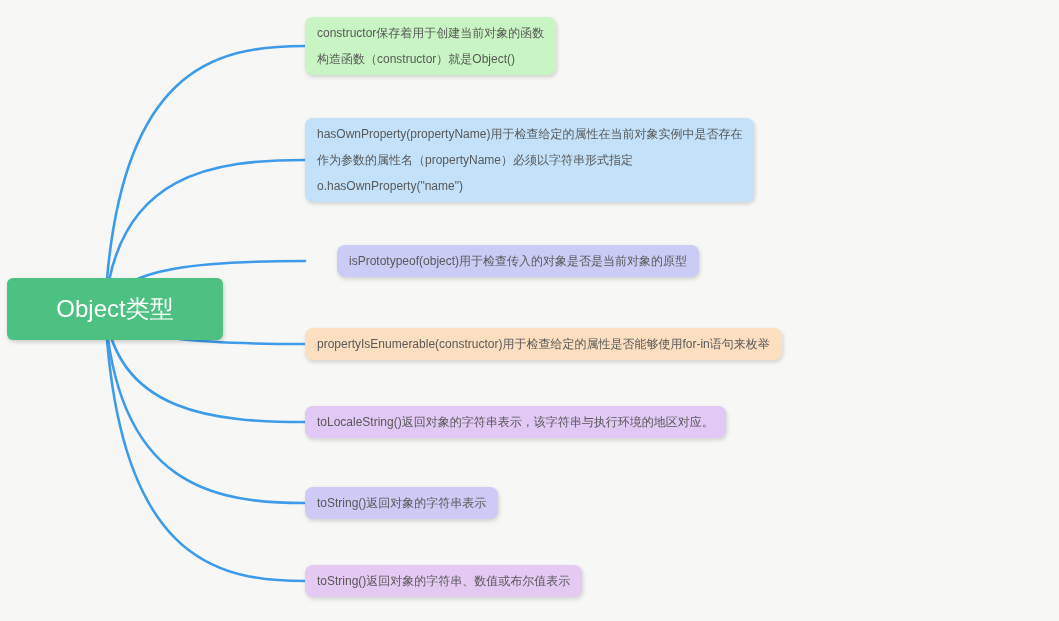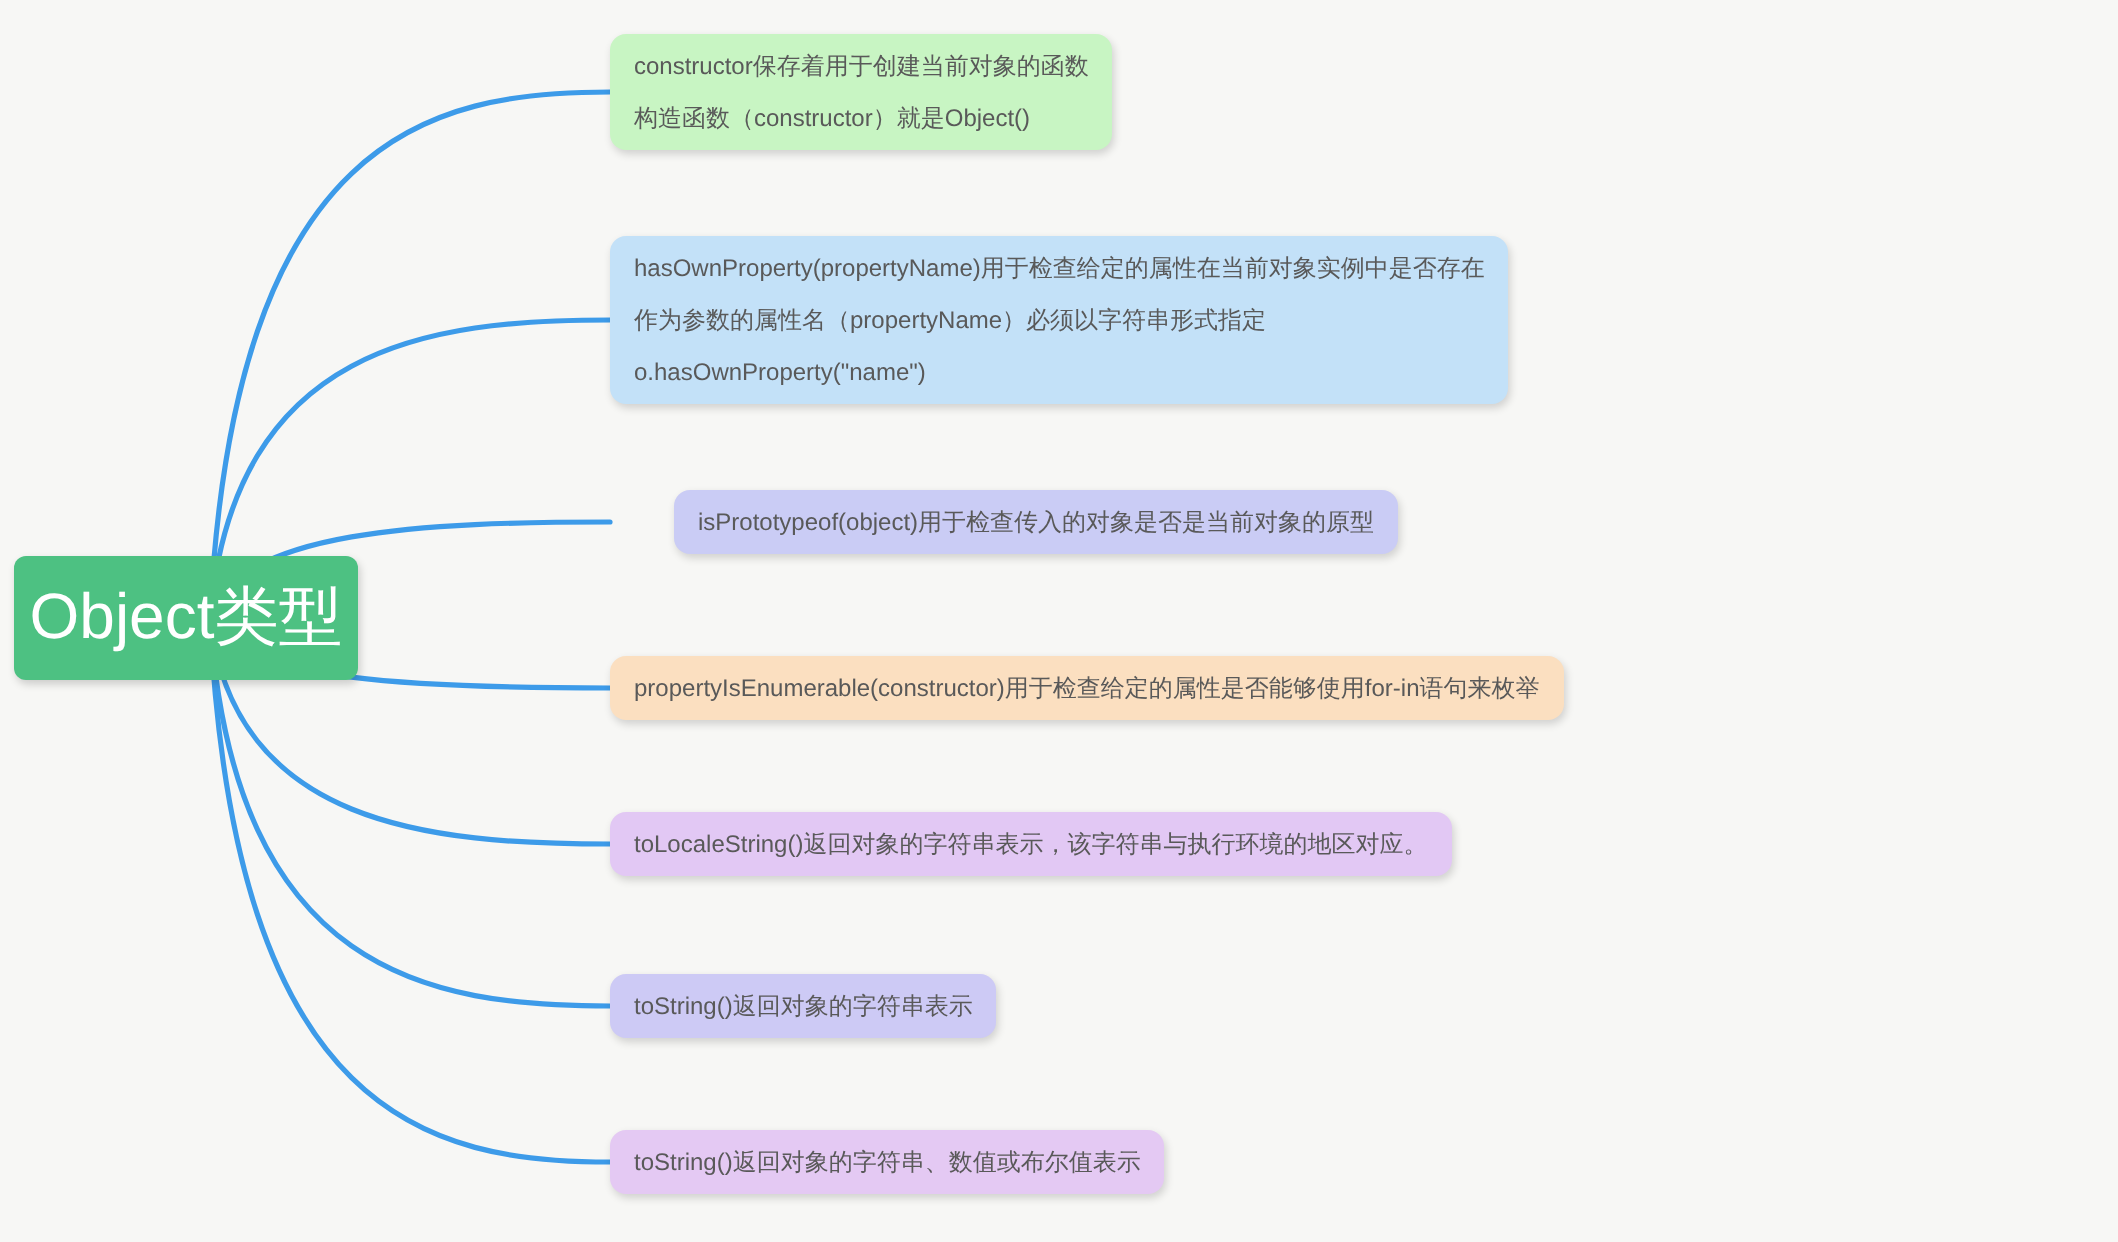--- a/index.html
+++ b/index.html
@@ -31,26 +31,26 @@
     line-height: 26px;
     color: #595959;
     border-radius: 8px;
     white-space: pre;
     box-shadow: 1px 2px 4px rgba(0,0,0,0.16);
   }
   .root {
     position: absolute;
     left: 7px;
     top: 278px;
-    width: 172px;
+    width: 216px;
     height: 62px;
     display: flex;
     align-items: center;
     justify-content: center;
-    font-size: 32px;
+    font-size: 24px;
     color: #ffffff;
     border-radius: 6px;
     box-shadow: 1px 2px 4px rgba(0,0,0,0.18);
     white-space: pre;
   }
 </style>
 </head>
 <body>
 
 <div class="canvas">

